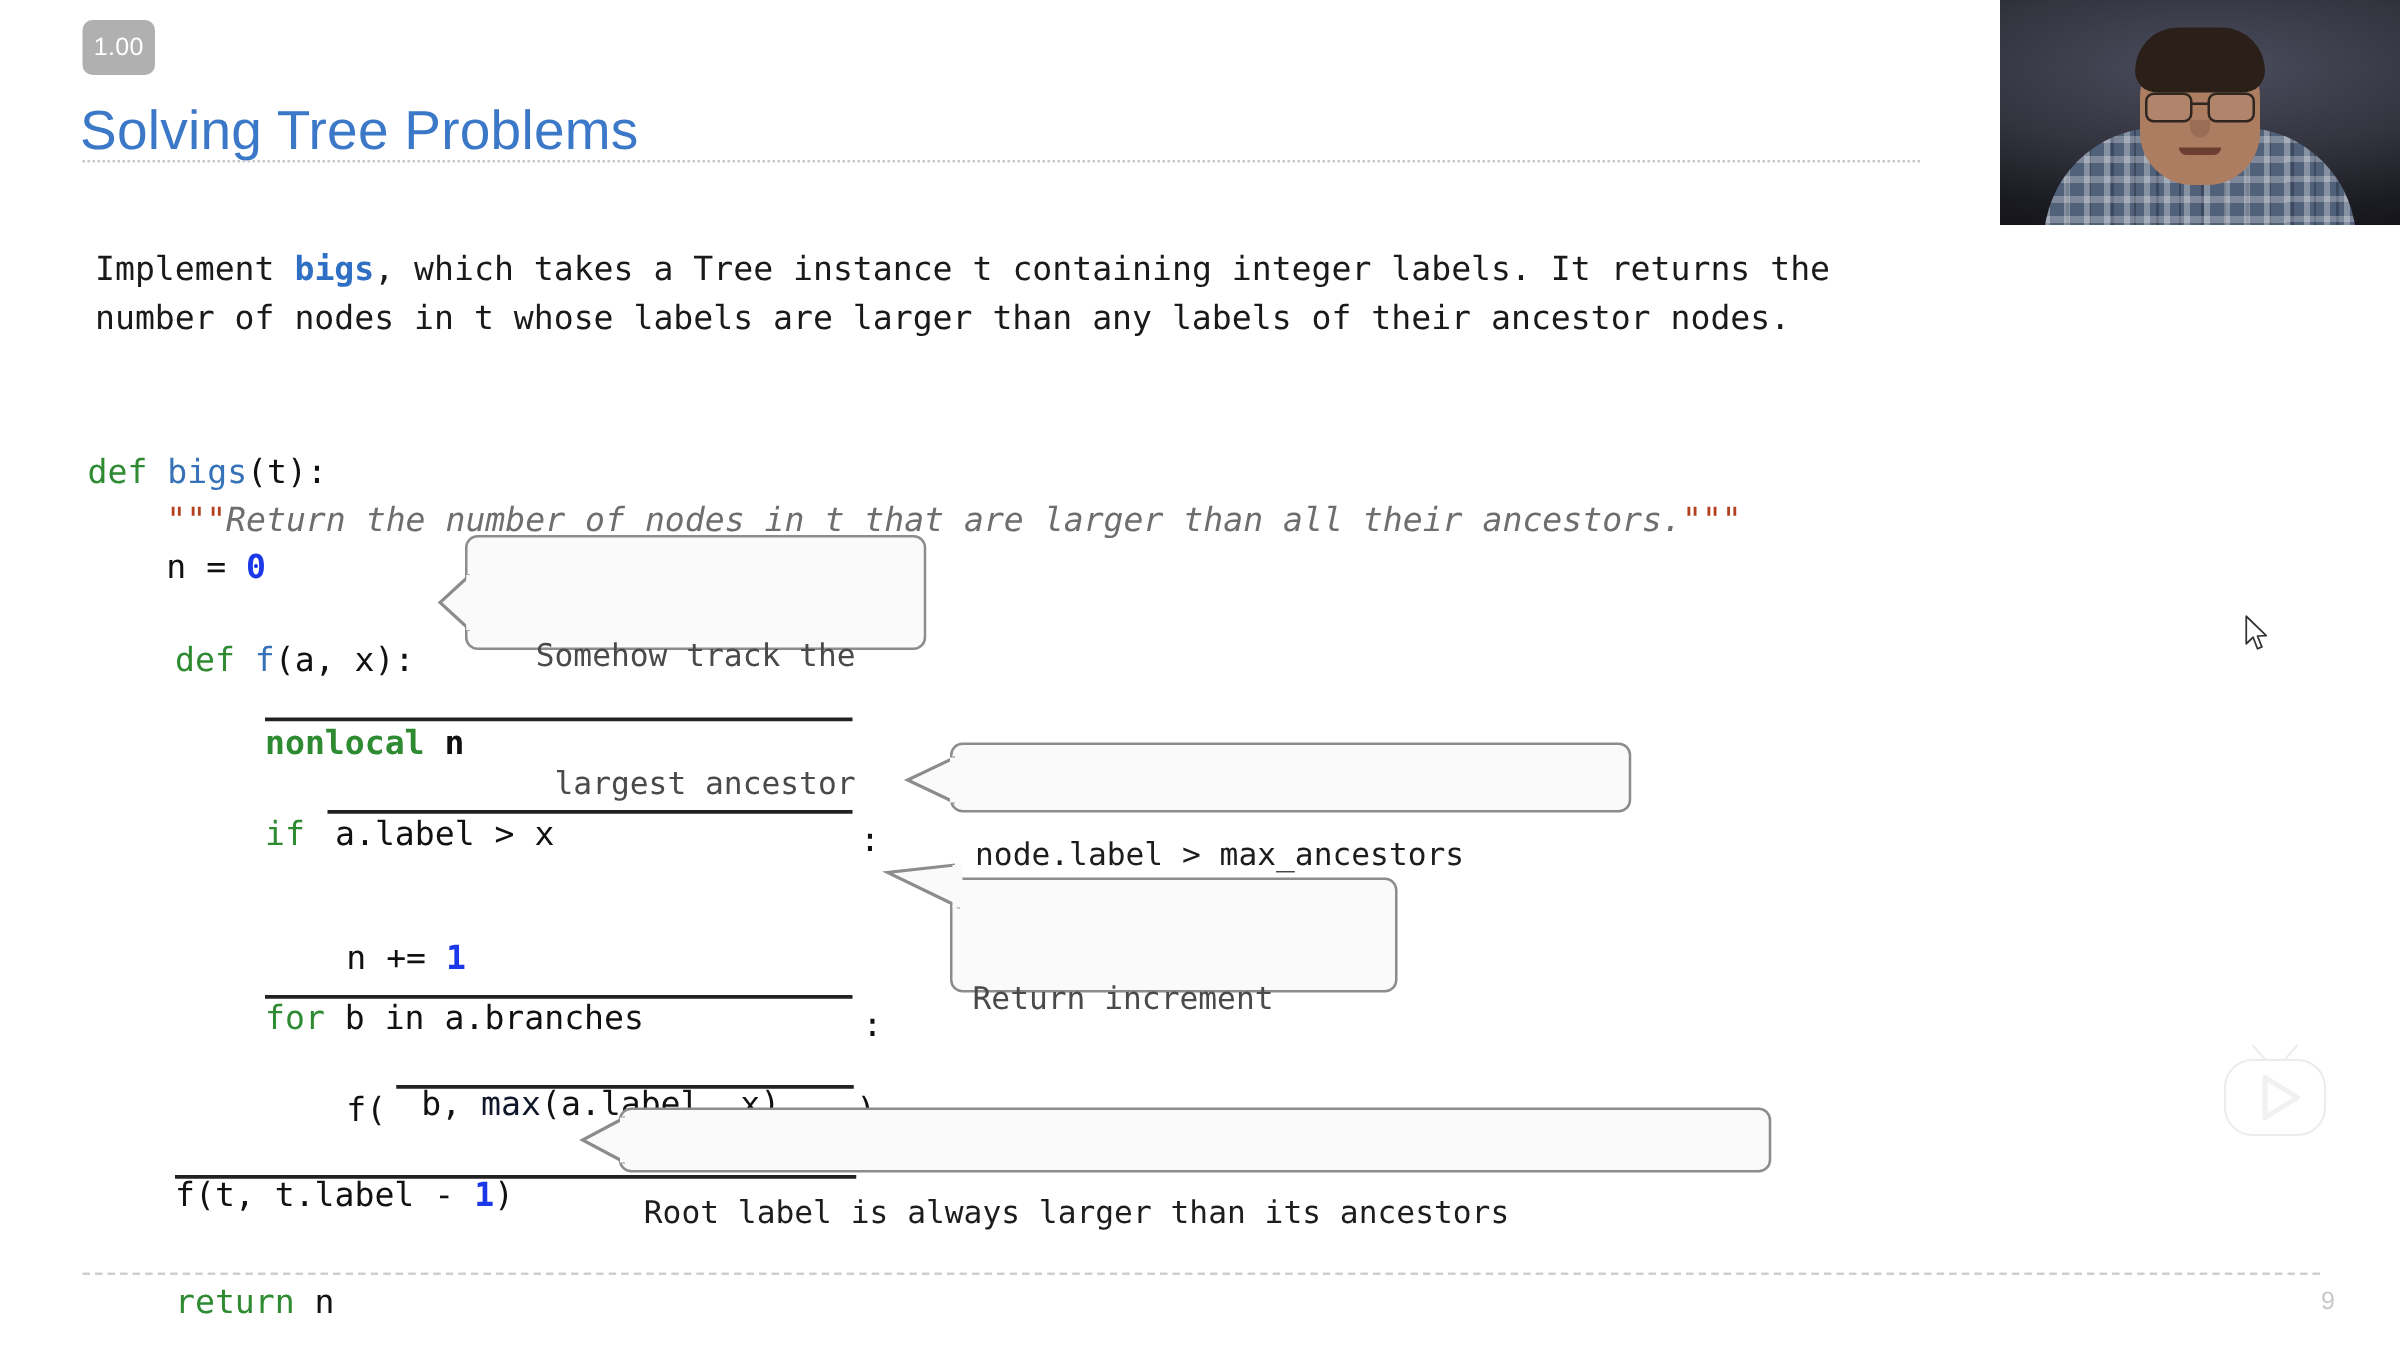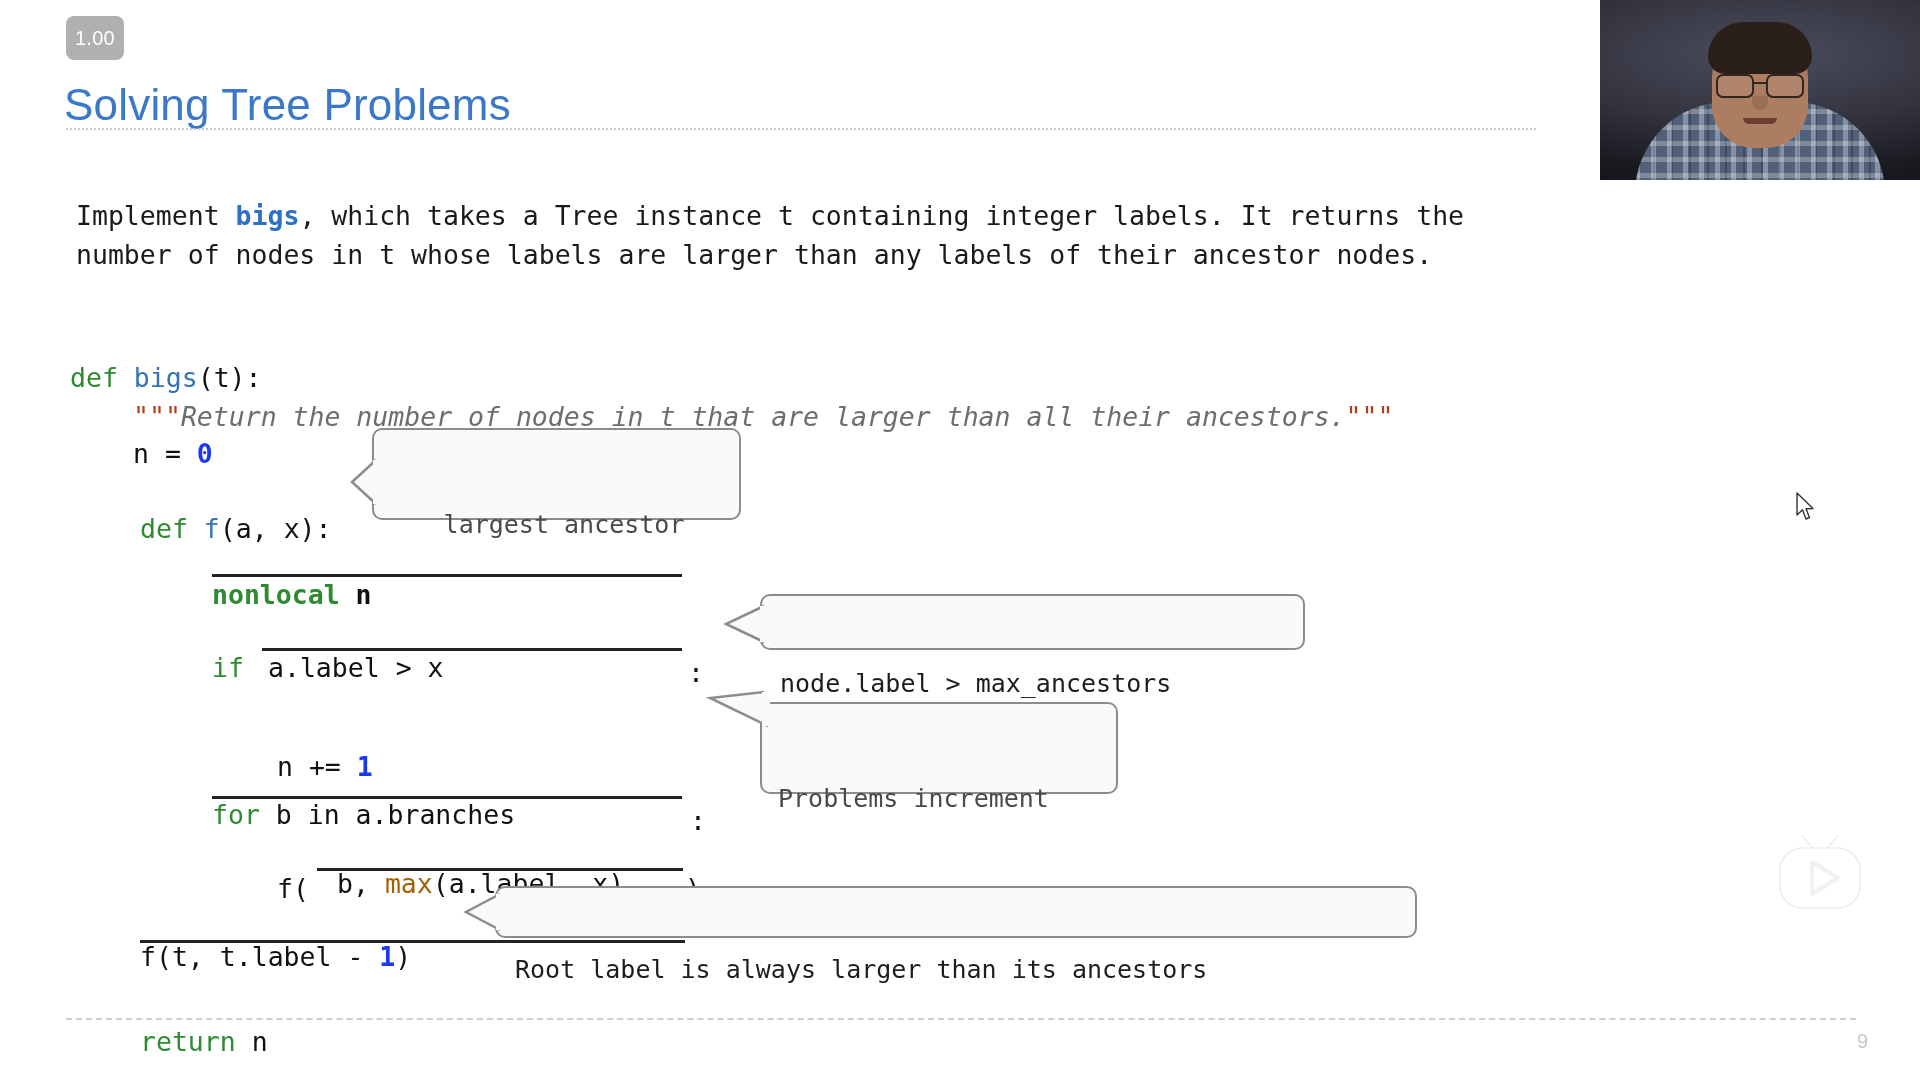--- a/index.html
+++ b/index.html
@@ -201,21 +201,21 @@
   }
   .cline {
     position: absolute;
     white-space: pre;
     letter-spacing: 0px;
     margin-top: 27px;
   }
   .kw   { color: #2e8b32; }
   .fnm  { color: #3572b7; }
   .num  { color: #1b39e8; font-weight: bold; }
-  .bi   { color: #a16207; }
+  .bi   { color: #0f172a; }
   .doc  { color: #6e6e6e; font-style: italic; }
   .qt   { color: #b4401f; font-style: normal; }
 
   
   .blank {
     position: absolute;
     border-bottom: 3px solid #222222;
   }
 
   
@@ -336,37 +336,38 @@
   <div class="cline" style="left:685px; top:534px;">)</div>
 
   <div class="cline" style="left:140px; top:602px;"><span>f(t, t.label - </span><span class="num">1</span><span>)</span></div>
   <div class="blank" style="left:140px; top:628px; width:545px;"></div>
 
   <div class="cline" style="left:140px; top:687px;"><span class="kw">return</span><span> n</span></div>
 
 </div>
 
 <div class="callout center" style="left:372px; top:428px; width:369px; height:92px;">
+  <div>Somehow track the</div>
   <div> largest ancestor</div>
 </div>
 <svg class="tail" style="left:348px; top:458px; width:30px; height:48px;" viewBox="0 0 30 48">
   <path d="M28 2 L4 24 L28 46" fill="#fafafa" stroke="#8c8c8c" stroke-width="2.5" stroke-linejoin="miter"></path>
   <rect x="25" y="2" width="6" height="44" fill="#fafafa"></rect>
 </svg>
 
 <div class="callout dark" style="left:760px; top:594px; width:545px; height:56px; line-height:32px; padding:8px 18px;">
   <div>node.label &gt; max_ancestors</div>
 </div>
 <svg class="tail" style="left:722px; top:604px; width:44px; height:40px;" viewBox="0 0 44 40">
   <path d="M42 2 L4 20 L42 38" fill="#fafafa" stroke="#8c8c8c" stroke-width="2.5" stroke-linejoin="miter"></path>
   <rect x="38" y="2" width="7" height="36" fill="#fafafa"></rect>
 </svg>
 
 <div class="callout" style="left:760px; top:702px; width:358px; height:92px;">
-  <div>Problems increment</div>
+  <div>Return increment</div>
   <div>  the total count</div>
 </div>
 <svg class="tail" style="left:706px; top:690px; width:64px; height:38px;" viewBox="0 0 64 38">
   <path d="M62 36 L4 8 L58 2" fill="#fafafa" stroke="#8c8c8c" stroke-width="2.5" stroke-linejoin="miter"></path>
   <rect x="56" y="2" width="9" height="34" fill="#fafafa"></rect>
 </svg>
 
 <div class="callout dark" style="left:495px; top:886px; width:922px; height:52px; line-height:30px; padding:7px 18px;">
   <div>Root label is always larger than its ancestors</div>
 </div>

